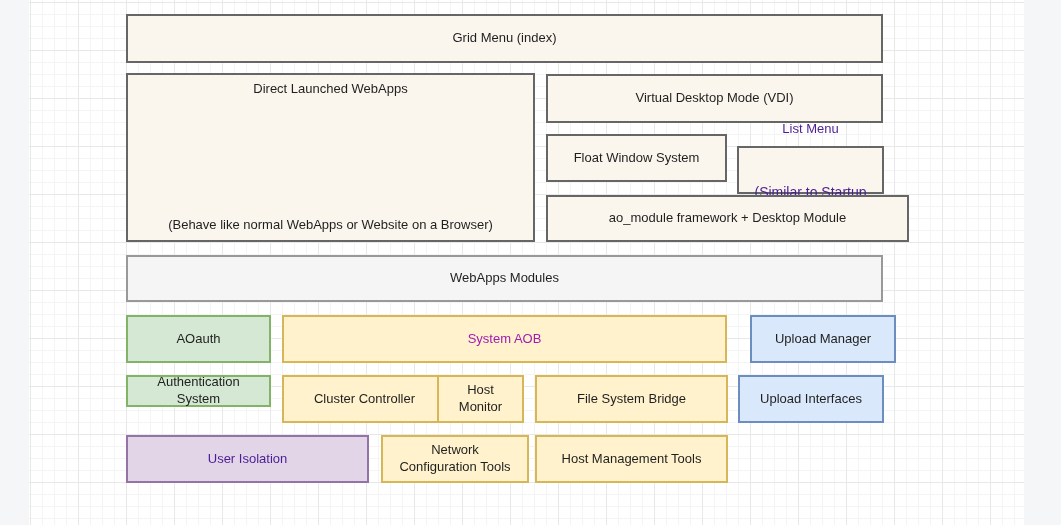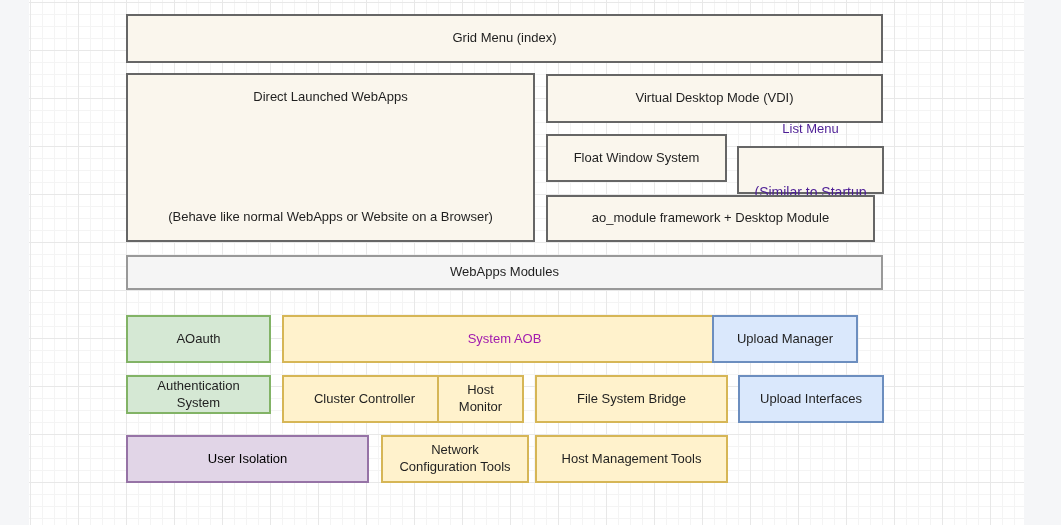--- a/index.html
+++ b/index.html
@@ -36,21 +36,21 @@
     box-sizing: border-box;
     border: 2px solid #666;
     display: flex;
     flex-direction: column;
     align-items: center;
     justify-content: center;
     text-align: center;
     color: #1f1f1f;
     font-size: 13px;
     line-height: 1.3;
-    padding: 14px 10px;
+    padding: 6px 10px;
   }
   .box .lbl { width: 100%; }
   .box .sub { width: 100%; }
   .box .sub-small { width: 100%; font-size: 14px; margin-top: 1px; }
   .wrap-tight { padding: 2px 8px; }
 </style>
 </head>
 <body>
 
 <div class="page">
@@ -71,61 +71,61 @@
 
     <div class="box" style="left: 517px; top: 134px; width: 181px; height: 48px; background-color: rgb(250, 246, 237); border-color: rgb(102, 102, 102); color: rgb(31, 31, 31);">
       <div class="lbl">Float Window System</div>
     </div>
 
     <div class="box" style="left: 708px; top: 146px; width: 147px; height: 48px; background-color: rgb(250, 246, 237); border-color: rgb(102, 102, 102); color: #4c1d95; gap: 44px;">
       <div class="lbl">List Menu</div>
       <div class="sub-small">(Similar to Startup Menu)</div>
     </div>
 
-    <div class="box" style="left: 517px; top: 195px; width: 329px; height: 47px; background-color: rgb(250, 246, 237); border-color: rgb(102, 102, 102); color: rgb(31, 31, 31);">
+    <div class="box" style="left: 517px; top: 195px; width: 363px; height: 47px; background-color: rgb(250, 246, 237); border-color: rgb(102, 102, 102); color: rgb(31, 31, 31);">
       <div class="lbl">ao_module framework + Desktop Module</div>
     </div>
 
-    <div class="box" style="left: 97px; top: 255px; width: 757px; height: 35px; background-color: rgb(245, 245, 245); border-color: rgb(153, 153, 153); color: rgb(31, 31, 31);">
+    <div class="box" style="left: 97px; top: 255px; width: 757px; height: 47px; background-color: rgb(245, 245, 245); border-color: rgb(153, 153, 153); color: rgb(31, 31, 31);">
       <div class="lbl">WebApps Modules</div>
     </div>
 
     <div class="box" style="left: 97px; top: 315px; width: 145px; height: 48px; background-color: rgb(213, 232, 212); border-color: rgb(130, 179, 102); color: rgb(31, 31, 31);">
       <div class="lbl">AOauth</div>
     </div>
 
     <div class="box" style="left: 253px; top: 315px; width: 445px; height: 48px; background-color: rgb(255, 242, 204); border-color: rgb(214, 182, 86); color: #a21caf;">
       <div class="lbl">System AOB</div>
     </div>
 
-    <div class="box" style="left: 683px; top: 315px; width: 146px; height: 48px; background-color: rgb(218, 232, 252); border-color: rgb(108, 142, 191); color: rgb(31, 31, 31);">
+    <div class="box" style="left: 721px; top: 315px; width: 146px; height: 48px; background-color: rgb(218, 232, 252); border-color: rgb(108, 142, 191); color: rgb(31, 31, 31);">
       <div class="lbl">Upload Manager</div>
     </div>
 
-    <div class="box wrap-tight" style="left: 97px; top: 375px; width: 145px; height: 39px; background-color: rgb(213, 232, 212); border-color: rgb(130, 179, 102); color: rgb(31, 31, 31);">
+    <div class="box wrap-tight" style="left: 97px; top: 375px; width: 145px; height: 32px; background-color: rgb(213, 232, 212); border-color: rgb(130, 179, 102); color: rgb(31, 31, 31);">
       <div class="lbl">Authentication System</div>
     </div>
 
     <div class="box" style="left: 253px; top: 375px; width: 165px; height: 48px; background-color: rgb(255, 242, 204); border-color: rgb(214, 182, 86); color: rgb(31, 31, 31);">
       <div class="lbl">Cluster Controller</div>
     </div>
 
     <div class="box wrap-tight" style="left: 408px; top: 375px; width: 87px; height: 48px; background-color: rgb(255, 242, 204); border-color: rgb(214, 182, 86); color: rgb(31, 31, 31);">
       <div class="lbl">Host Monitor</div>
     </div>
 
     <div class="box" style="left: 506px; top: 375px; width: 193px; height: 48px; background-color: rgb(255, 242, 204); border-color: rgb(214, 182, 86); color: rgb(31, 31, 31);">
       <div class="lbl">File System Bridge</div>
     </div>
 
     <div class="box" style="left: 709px; top: 375px; width: 146px; height: 48px; background-color: rgb(218, 232, 252); border-color: rgb(108, 142, 191); color: rgb(31, 31, 31);">
       <div class="lbl">Upload Interfaces</div>
     </div>
 
-    <div class="box" style="left: 97px; top: 435px; width: 243px; height: 48px; background-color: rgb(225, 213, 231); border-color: rgb(150, 115, 166); color: #000000;">
+    <div class="box" style="left: 97px; top: 435px; width: 243px; height: 48px; background-color: rgb(225, 213, 231); border-color: rgb(150, 115, 166); color: #4c1d95;">
       <div class="lbl">User Isolation</div>
     </div>
 
     <div class="box wrap-tight" style="left: 352px; top: 435px; width: 148px; height: 48px; background-color: rgb(255, 242, 204); border-color: rgb(214, 182, 86); color: rgb(31, 31, 31);">
       <div class="lbl">Network Configuration Tools</div>
     </div>
 
     <div class="box" style="left: 506px; top: 435px; width: 193px; height: 48px; background-color: rgb(255, 242, 204); border-color: rgb(214, 182, 86); color: rgb(31, 31, 31);">
       <div class="lbl">Host Management Tools</div>
     </div>

